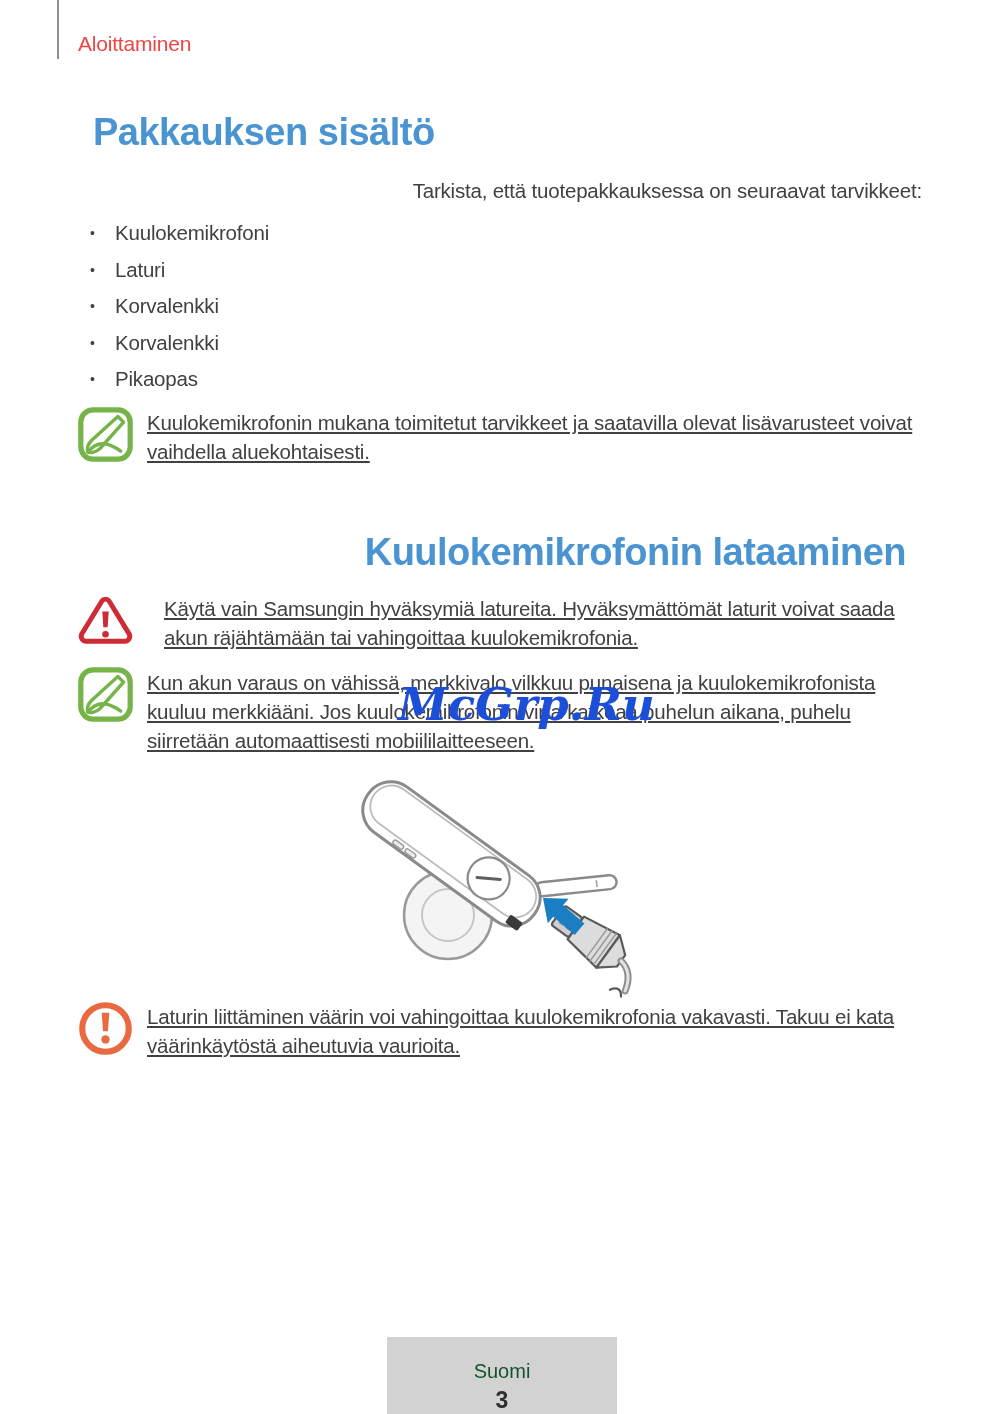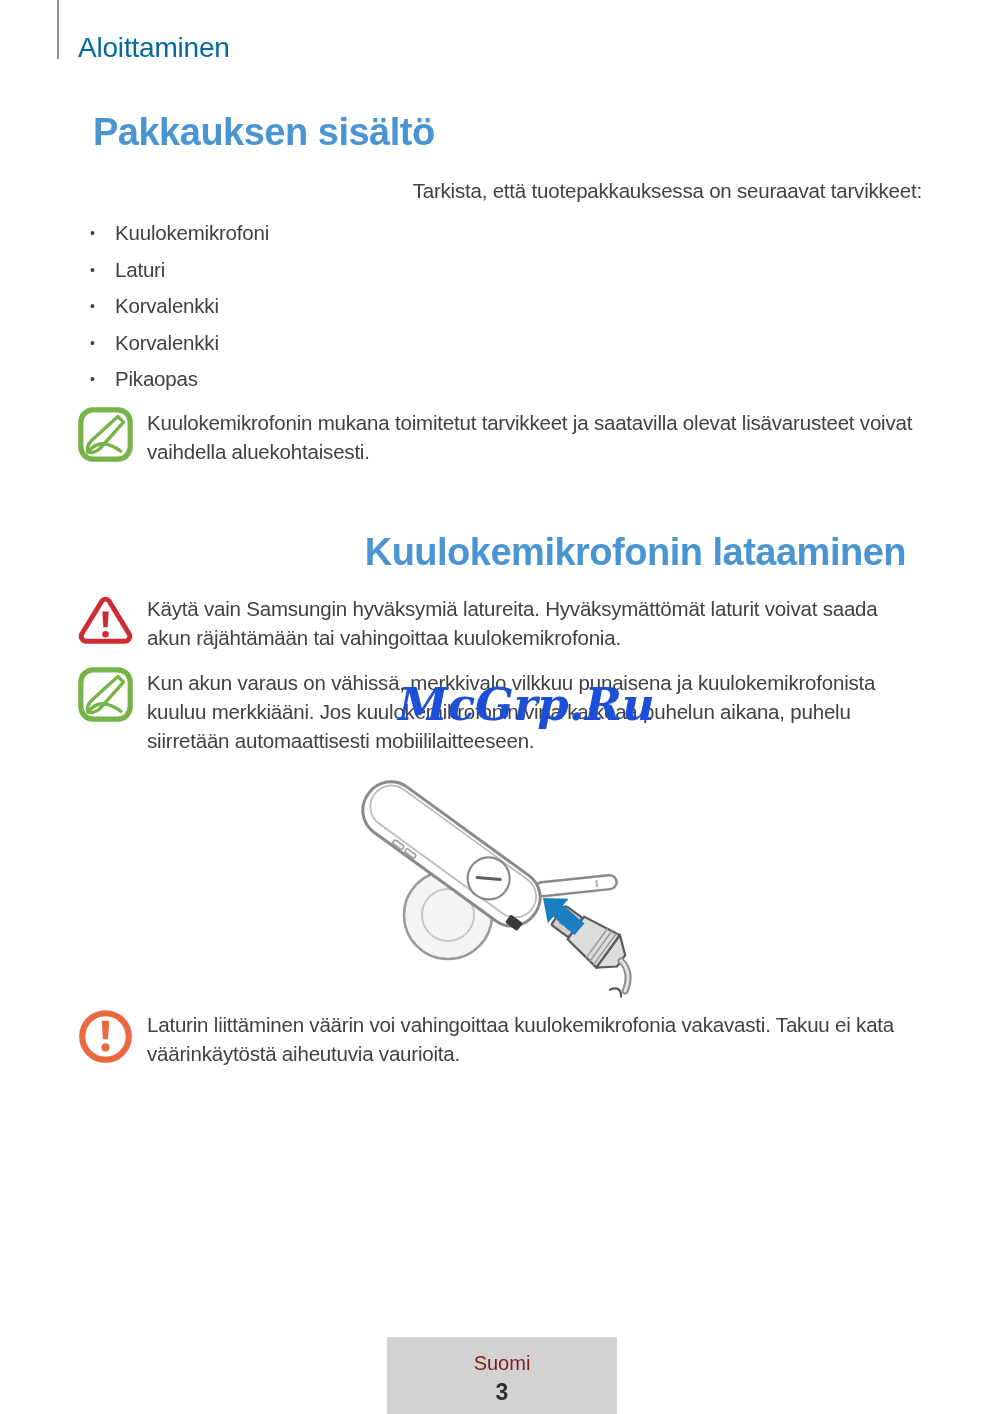--- a/index.html
+++ b/index.html
@@ -5,60 +5,60 @@
   * { box-sizing: border-box; }
   html, body { margin: 0; padding: 0; background: #ffffff; }
   body {
     width: 1000px; height: 1414px;
     font-family: "Liberation Sans", sans-serif;
     color: #414042;
   }
   .page { position: relative; width: 1000px; height: 1414px; overflow: hidden; background: #fff; }
 
   .header-rule { position: absolute; left: 57px; top: 0; width: 2px; height: 59px; background: #8f8f8f; }
-  .running-header { position: absolute; left: 78px; top: 32px; font-size: 28px; color: #0369a1; letter-spacing: -0.2px; }
+  .running-header { position: absolute; left: 78px; top: 32px; font-size: 21px; color: #ef4444; letter-spacing: -0.2px; }
 
   .content { position: absolute; left: 77px; top: 0; width: 845px; }
 
   h1.section-title {
     margin: 16px; font-size: 38px; font-weight: 700; line-height: 1.2;
     color: #4a94d2; letter-spacing: -0.5px;
   }
   #title-1 { margin-top: 110px; }
   #title-2 { margin-top: 64px; text-align: right; }
 
   p.body-text { margin: 20px 0 0; font-size: 20.5px; line-height: 1.45; letter-spacing: -0.2px; text-align: right; }
 
   ul.accessory-list { list-style: none; margin: 10px 0 0; padding: 0 0 0 13px; }
   ul.accessory-list li { display: flex; align-items: center; line-height: 36.5px; height: 36.5px; font-size: 20.5px; letter-spacing: -0.2px; }
   .bullet { width: 25px; font-size: 14px; color: #414042; flex: 0 0 25px; }
 
   .callout { display: flex; align-items: flex-start; }
   .callout .icon-box { flex: 0 0 57px; width: 57px; height: 57px; margin-right: 13px; }
   .callout .icon-box svg { width: 57px; height: 57px; display: block; }
-  .callout p { margin: 2px 0 0; font-size: 20.5px; line-height: 1.42; letter-spacing: -0.2px; }
+  .callout p { margin: 2px 0 0; font-size: 20.5px; line-height: 1.42; letter-spacing: -0.2px; text-decoration: underline; }
   #note-callout-1 { margin-top: 8px; }
-  #warning-callout { margin-top: 12px; }
+  #warning-callout { margin-top: 12px; gap: 17px; }
   #note-callout-2 { margin-top: 14px; }
-  #caution-callout { margin-top: 10px; }
+  #caution-callout { margin-top: 2px; }
 
   .illustration-wrap { margin: 8px auto 0; width: 340px; height: 235px; }
   .illustration-wrap svg { display: block; }
 
   .watermark {
     position: absolute; left: 398px; top: 678px;
     font-family: "DejaVu Serif", serif; font-style: italic; font-weight: 700;
     font-size: 45px; color: #1d4ed8; white-space: nowrap;
   }
 
   .footer-box {
     position: absolute; left: 387px; top: 1337px; width: 230px; height: 77px;
     background: #d2d2d3; text-align: center;
   }
-  .footer-language { padding-top: 15px; font-size: 20px; color: #7f1d1d; }
+  .footer-language { padding-top: 23px; font-size: 20px; color: #14532d; }
   .footer-page { margin-top: 4px; font-size: 23px; font-weight: 700; color: #2e2e30; }
 </style>
 </head>
 <body>
 
 <div class="page">
 
   <div class="header-rule"></div>
   <div class="running-header">Aloittaminen</div>
 

